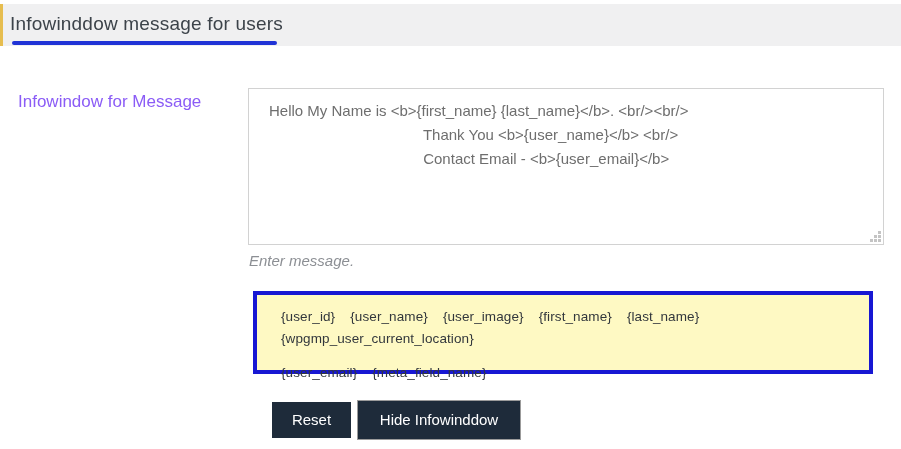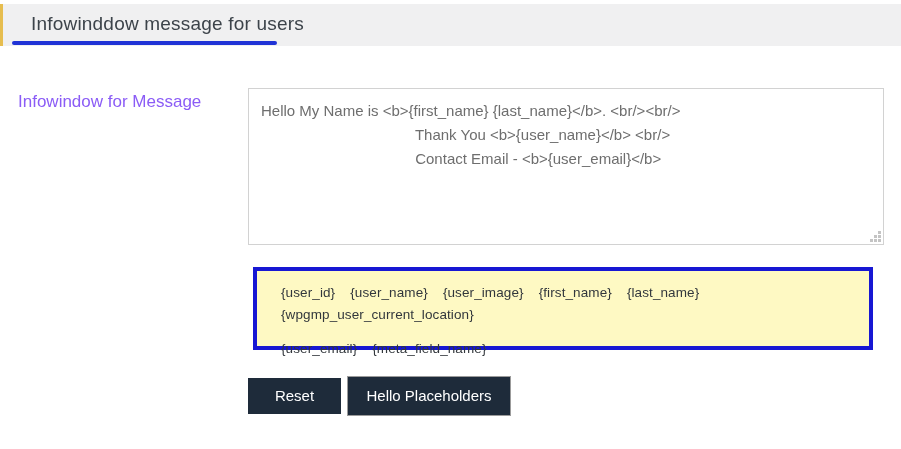--- a/index.html
+++ b/index.html
@@ -11,42 +11,42 @@
     color: #3c434a;
   }
   
   .section-header {
     position: absolute; top: 4px; left: 0; right: 0; height: 42px;
     background: #f0f0f1;
     border-left: 3px solid #e6bd4f;
   }
   .section-header h1 {
     font-size: 19px; font-weight: 400; color: #3c434a;
-    padding: 9px 0 0 28px; letter-spacing: .2px;
+    padding: 9px 0 0 7px; letter-spacing: .2px;
     display: inline-block;
   }
   .title-underline {
     position: absolute; left: 9px; bottom: 1px;
     width: 265px; height: 4px; background: #2033d6; border-radius: 2px;
   }
   
   .form-row { position: absolute; top: 88px; left: 0; width: 100%; }
   .field-label {
     position: absolute; left: 18px; top: 4px;
     font-size: 17px; color: #8b5cf6; font-weight: 400;
   }
   .field-col { position: absolute; left: 248px; top: 0; width: 636px; }
   
   .msg-wrap { position: relative; width: 636px; height: 157px; }
   .msg-textarea {
     width: 636px; height: 157px; resize: none;
     border: 1px solid #d2d2d2; background: #fff; outline: none;
     font-family: "Liberation Sans", sans-serif;
     font-size: 15px; line-height: 24px; color: #6e6e6e;
-    padding: 10px 12px; white-space: pre; overflow: hidden;
+    padding: 10px 20px; white-space: pre; overflow: hidden;
   }
   .resize-grip { position: absolute; right: 3px; bottom: 3px; width: 11px; height: 11px; }
   .hint {
     margin: 7px 0 0 1px; font-size: 15px; font-style: italic; color: #8c8f94;
   }
   
   .placeholder-box {
     margin-top: 22px; margin-left: 5px;
     width: 620px; height: 83px;
     border: 4px solid #1717d3; background: #fef9c3;
@@ -56,21 +56,21 @@
   .ph-token { font-size: 13.5px; color: #32373c; letter-spacing: .1px; white-space: nowrap; }
   
   .button-row {
     margin-top: 25px; display: flex; align-items: center; column-gap: 6px; height: 41px;
   }
   .btn {
     background: #1e2b3a; color: #fff; border: none; cursor: pointer;
     font-family: "Liberation Sans", sans-serif; font-size: 15px;
     display: inline-flex; align-items: center; justify-content: center;
   }
-  .btn-reset { width: 93px; height: 36px; }
+  .btn-reset { width: 79px; height: 36px; margin-left: 24px; }
   .btn-hide { width: 164px; height: 40px; border: 1px solid #9b9b9b; box-shadow: inset 0 0 0 2px #1e2b3a; }
 </style>
 </head>
 <body>
 
 <div class="section-header">
   <h1>Infowinddow message for users</h1>
   <div class="title-underline"></div>
 </div>
 
@@ -88,35 +88,36 @@
           <rect x="8" y="0" width="3" height="3"></rect>
           <rect x="4" y="4" width="3" height="3"></rect>
           <rect x="8" y="4" width="3" height="3"></rect>
           <rect x="0" y="8" width="3" height="3"></rect>
           <rect x="4" y="8" width="3" height="3"></rect>
           <rect x="8" y="8" width="3" height="3"></rect>
         </g>
       </svg>
     </div>
 
+    <p class="hint">Enter message.</p>
 
     <div class="placeholder-box">
       <div class="ph-row">
         <span class="ph-token">{user_id}</span>
         <span class="ph-token">{user_name}</span>
         <span class="ph-token">{user_image}</span>
         <span class="ph-token">{first_name}</span>
         <span class="ph-token">{last_name}</span>
         <span class="ph-token">{wpgmp_user_current_location}</span>
       </div>
       <div class="ph-row">
         <span class="ph-token">{user_email}</span>
         <span class="ph-token">{meta_field_name}</span>
       </div>
     </div>
 
     <div class="button-row">
       <button class="btn btn-reset">Reset</button>
-      <button class="btn btn-hide">Hello Placeholders</button>
+      <button class="btn btn-hide">Hide Infowinddow</button>
     </div>
 
   </div>
 </div>
 
 </body></html>

